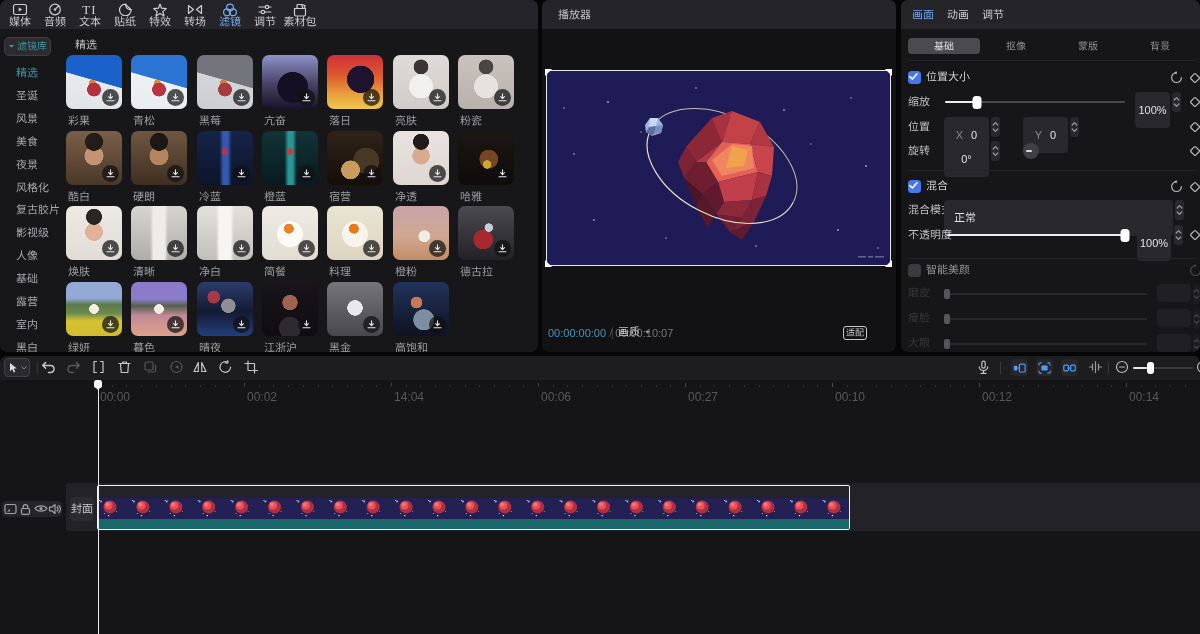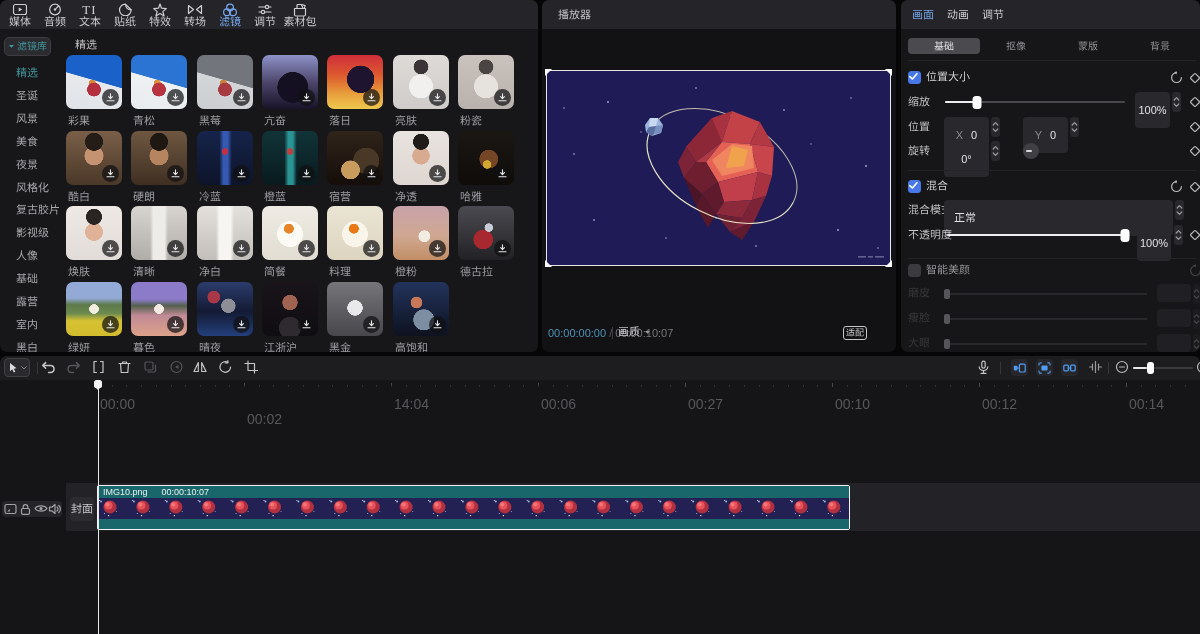--- a/index.html
+++ b/index.html
@@ -89,21 +89,21 @@
   #timeline-panel { left:0; top:356px; width:1200px; height:278px; background:#151517; border-radius:7px 7px 0 0; }
   #tl-toolbar { position:absolute; left:0; top:0; width:100%; height:24px; background:#1d1d20; }
   .tl-icon { position:absolute; top:4px; color:#c6c6c9; cursor:pointer; }
   .tl-icon.dim { color:#55555a; }
   #select-tool { position:absolute; left:4px; top:2px; width:26px; height:19px; background:#2a2a2e;
     border:1px solid #404045; border-radius:4px; color:#dcdcde; cursor:pointer; }
   .tl-sep { position:absolute; top:6px; width:1px; height:12px; background:#38383c; }
   .toggle-btn { position:absolute; top:3px; width:17px; height:17px; background:#26262b; border-radius:4px;
     color:#4f9df5; display:flex; align-items:center; justify-content:center; cursor:pointer; }
   #tl-ruler { position:absolute; left:0; top:24px; width:100%; height:13px; }
-  .ruler-label { position:absolute; top:16px; font-size:14px; color:#58585c; }
+  .ruler-label { position:absolute; top:10px; font-size:12px; color:#58585c; }
   .ruler-tick { position:absolute; top:3px; width:1px; height:4px; background:#4a4a4e; }
   .ruler-dot { position:absolute; top:5px; width:1px; height:2px; background:#303034; }
   #tl-lane { position:absolute; left:66px; top:127px; right:0; height:48px; background:#232327; }
   #track-controls { position:absolute; left:2px; top:145px; width:60px; height:16px; background:#242429; border-radius:4px; }
   .tc-icon { position:absolute; top:2px; color:#a2a2a6; cursor:pointer; }
   #cover-btn { position:absolute; left:70px; top:141px; width:24px; height:24px; background:#2b2b30; border-radius:4px;
     color:#d0d0d3; display:flex; align-items:center; justify-content:center; cursor:pointer; }
   #clip { position:absolute; left:97px; top:129px; width:753px; height:45px; border:1.5px solid #f2f2f4;
     border-radius:2px; overflow:hidden; cursor:pointer; }
   #clip-head { position:absolute; left:0; top:0; width:100%; height:12px; background:#19676b; color:#e8f2f2;
@@ -1242,21 +1242,21 @@
           <svg width="14" height="14" viewBox="0 0 14 14" fill="none">
             <circle cx="7" cy="7" r="5.5" stroke="currentColor" stroke-width="1.2" stroke-linecap="round" stroke-linejoin="round"></circle>
             <path d="M4.5 7 H9.5 M7 4.5 V9.5" stroke="currentColor" stroke-width="1.2" stroke-linecap="round" stroke-linejoin="round"></path>
           </svg>
         </div>
       </div>
     <div id="tl-ruler">
         <div class="ruler-tick" style="left: 97px;"></div>
         <div class="ruler-label" style="left: 100px;">00:00</div>
         <div class="ruler-tick" style="left: 244px;"></div>
-        <div class="ruler-label" style="left: 247px; margin-top: 15px;">00:02</div>
+        <div class="ruler-label" style="left: 247px;">00:02</div>
         <div class="ruler-tick" style="left: 391px;"></div>
         <div class="ruler-label" style="left: 394px;">14:04</div>
         <div class="ruler-tick" style="left: 538px;"></div>
         <div class="ruler-label" style="left: 541px;">00:06</div>
         <div class="ruler-tick" style="left: 685px;"></div>
         <div class="ruler-label" style="left: 688px;">00:27</div>
         <div class="ruler-tick" style="left: 832px;"></div>
         <div class="ruler-label" style="left: 835px;">00:10</div>
         <div class="ruler-tick" style="left: 979px;"></div>
         <div class="ruler-label" style="left: 982px;">00:12</div>
@@ -1364,24 +1364,20 @@
       </div>
     <div id="cover-btn">
       <span>
           <svg class="cjk" width="22" height="12" viewBox="0 0 22 12" style="display:block">
             <path transform="translate(0.0,9.5) scale(0.011,-0.011)" d="M553 419C588 344 631 245 650 186L719 215C698 271 653 369 617 441ZM786 830V605H514V533H786V18C786 1 779 -5 761 -5C744 -6 688 -6 625 -4C637 -25 650 -58 654 -78C737 -78 787 -75 817 -63C847 -51 860 -29 860 18V533H958V605H860V830ZM242 840V710H77V642H242V504H46V435H499V504H315V642H478V710H315V840ZM37 36 48 -38C172 -18 350 12 518 40L514 110L315 78V226H487V294H315V412H242V294H69V226H242V67Z" fill="currentColor"></path>
             <path transform="translate(11.0,9.5) scale(0.011,-0.011)" d="M389 334H601V221H389ZM389 395V506H601V395ZM389 160H601V43H389ZM58 774V702H444C437 661 426 614 416 576H104V-80H176V-27H820V-80H896V576H493L532 702H945V774ZM176 43V506H320V43ZM820 43H670V506H820Z" fill="currentColor"></path>
           </svg>
         </span>
     </div>
     <div id="clip">
-      <div id="clip-head">
-        <span class="cname">IMG10.png</span>
-        <span class="cdur">00:00:10:07</span>
-      </div>
       <div id="clip-body">
         <svg id="strip-svg" width="750" height="23">
             <rect width="750" height="23" fill="#232153"></rect>
             <circle cx="12.0" cy="9" r="6.5" fill="#b03040"></circle>
             <circle cx="10.5" cy="7.5" r="4" fill="#e8505a"></circle>
             <circle cx="9.5" cy="6.5" r="2" fill="#f07878"></circle>
             <circle cx="3.0" cy="3.5" r="1" fill="#9db4dc"></circle>
             <rect x="1.0" y="2" width="1" height="1" fill="#c8d0e8"></rect>
             <rect x="10.0" y="17" width="1.2" height="1.2" fill="#e8e8f0"></rect>
             <rect x="18.0" y="13" width="1" height="1" fill="#8890c0"></rect>

